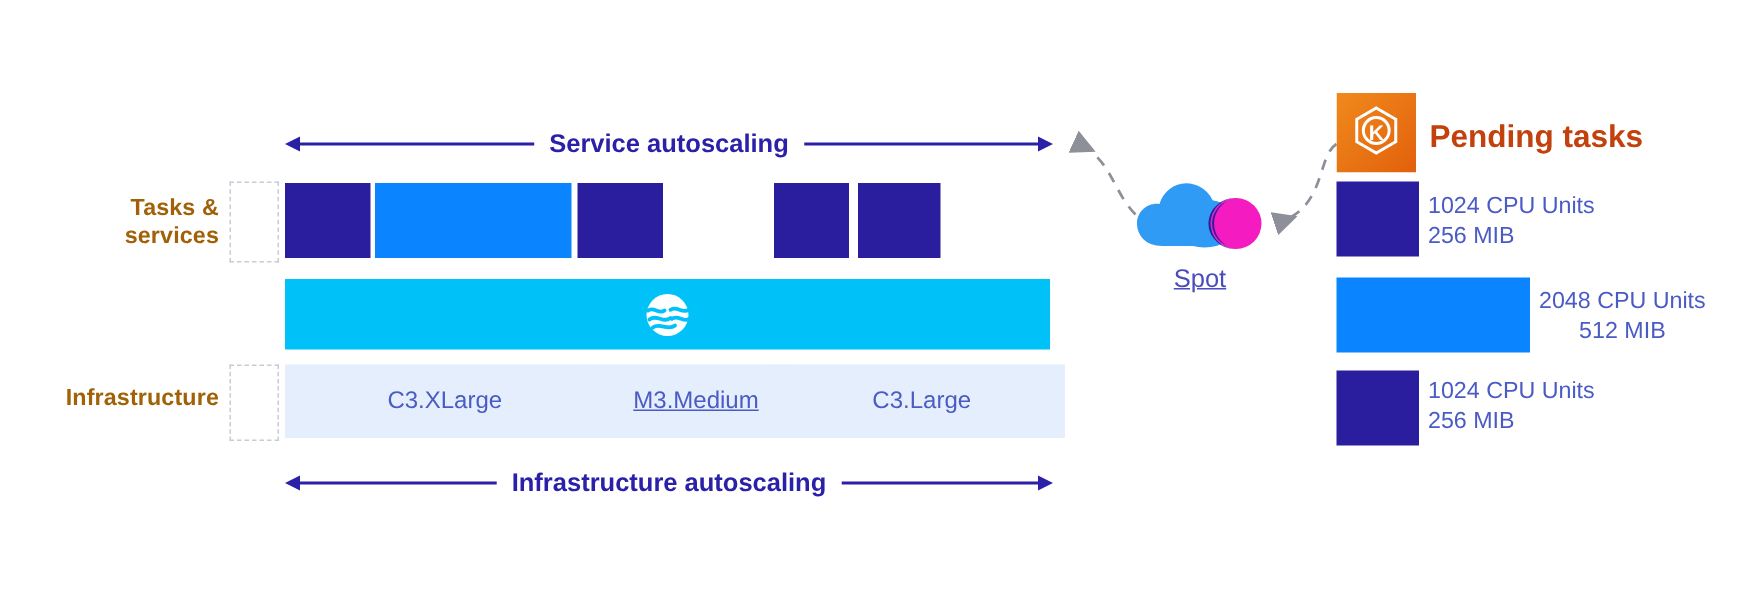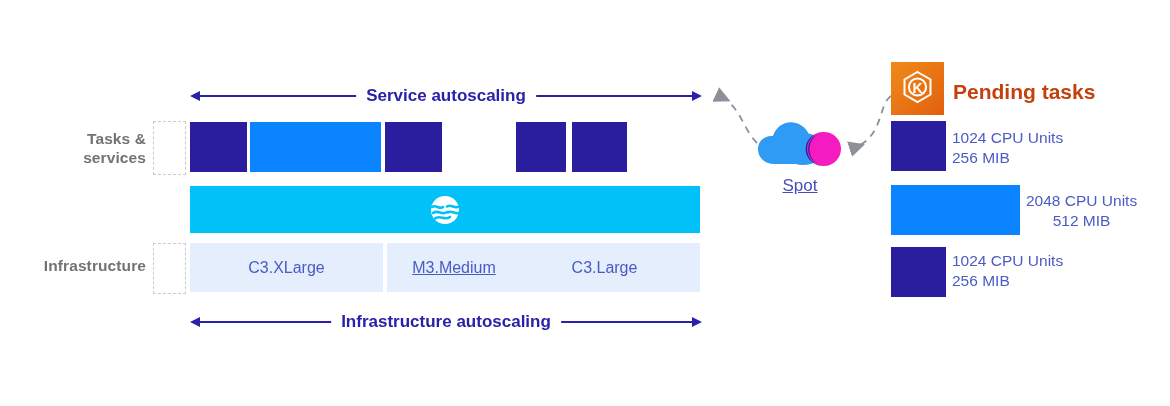--- a/index.html
+++ b/index.html
@@ -7,21 +7,21 @@
     width:1170px;height:406px;background:#ffffff;
     font-family:"Liberation Sans", sans-serif;
     -webkit-font-smoothing:antialiased;
   }
   #stage{position:relative;width:1170px;height:406px;overflow:hidden;}
 
   .abs{position:absolute;}
 
   
   .row-label{
-    position:absolute;color:#737373;font-weight:bold;font-size:15.5px;
+    position:absolute;color:#a16207;font-weight:bold;font-size:15.5px;
     line-height:1.22;text-align:right;letter-spacing:.1px;
   }
   #label-tasks{left:20px;top:130px;width:126px;}
   #label-infra{left:0px;top:257px;width:146px;}
 
   
   .bracket{
     position:absolute;border:1.4px dashed #c9ccd6;background:transparent;
   }
   #bracket-tasks{left:153px;top:121px;width:31px;height:52px;}
@@ -59,21 +59,21 @@
   #ocean-bar{
     left:190px;top:186px;width:510px;height:47px;background:#00c2f9;
     display:flex;align-items:center;justify-content:center;gap:11px;
   }
   #ocean-label{color:#ffffff;font-weight:bold;font-size:19.5px;letter-spacing:.1px;}
 
   
   .infra-box{
     position:absolute;top:243px;height:49px;background:#e4eefc;
     display:flex;align-items:center;justify-content:center;
-    color:#4a5bc4;font-size:16px;
+    color:#4a5bc4;font-size:16px;padding-left:10px;
   }
 
   
   #spot-logo{position:absolute;left:755px;top:112px;width:92px;height:60px;}
   #spot-caption{
     position:absolute;left:740px;top:175px;width:120px;text-align:center;
     color:#4a4bbd;font-size:17px;line-height:1.25;text-decoration:underline;
   }
 
   

